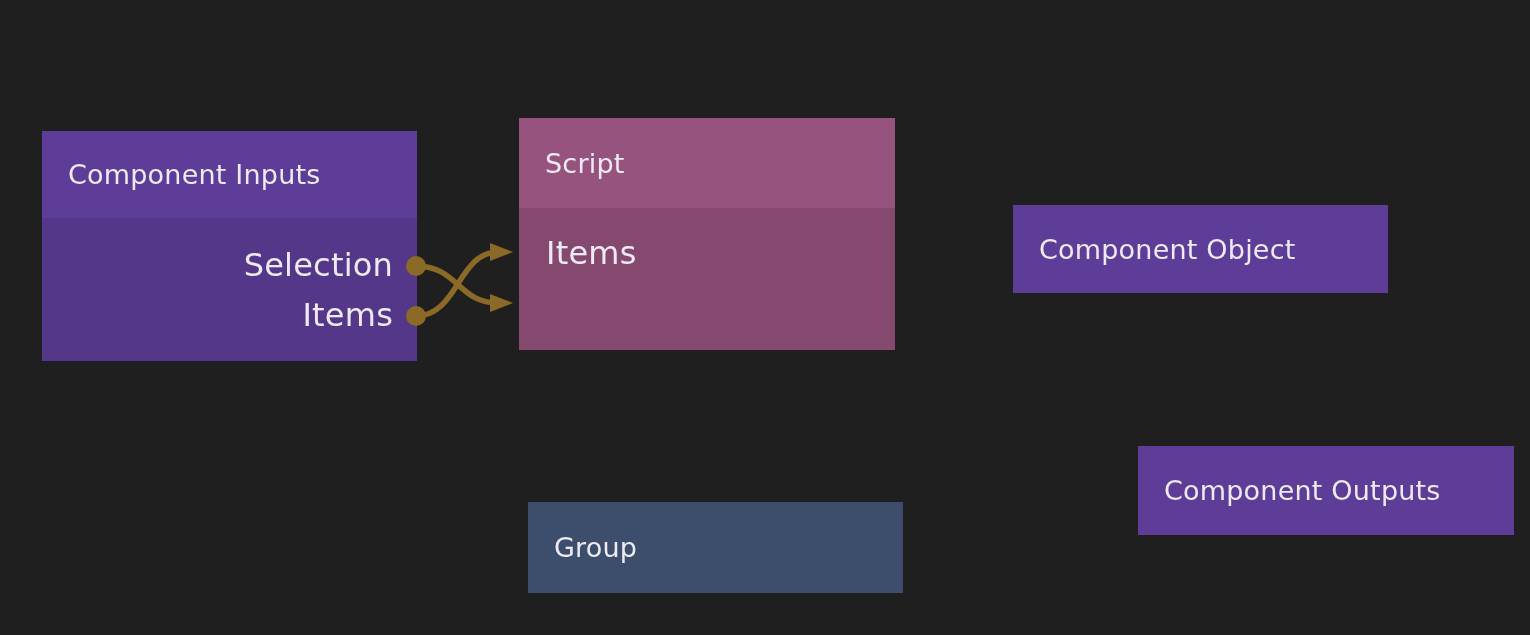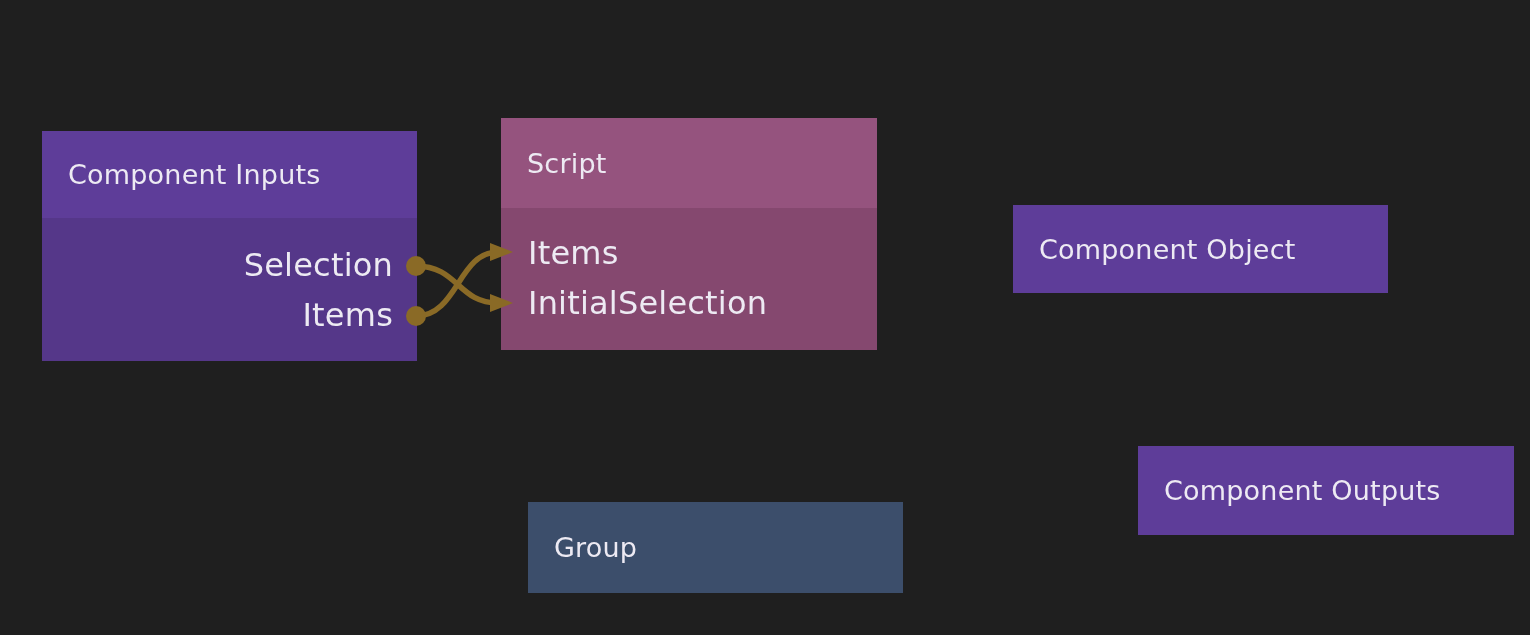--- a/index.html
+++ b/index.html
@@ -26,21 +26,21 @@
     align-items: center;
     padding: 8px 26px;
     width: 100%;
   }
   .node-title { white-space: nowrap; }
   
   .node-component-inputs { left: 42px; top: 131px; width: 375px; }
   .node-component-inputs .node-header { height: 87px; background: var(--node_purple_header, #5e3d99); }
   .node-component-inputs .node-body { height: 143px; background: var(--node_purple_body, #553789); padding-top: 22px; }
   
-  .node-script { left: 501px; top: 118px; width: 376px; }
+  .node-script { left: 519px; top: 118px; width: 376px; }
   .node-script .node-header { height: 90px; background: var(--script_header, #95537e); }
   .node-script .node-body { height: 142px; background: var(--script_body, #85486f); padding-top: 20px; }
   
   .node-component-object { left: 1013px; top: 205px; width: 375px; }
   .node-component-object .node-header { height: 88px; background: var(--node_purple_header, #5e3d99); }
   
   .node-component-outputs { left: 1138px; top: 446px; width: 376px; }
   .node-component-outputs .node-header { height: 89px; background: var(--node_purple_header, #5e3d99); }
   
   .node-group { left: 528px; top: 502px; width: 375px; }
@@ -85,23 +85,20 @@
   </div>
 
   <div class="node node-script">
     <div class="node-header">
       <span class="node-title">Script</span>
     </div>
     <div class="node-body">
       <div class="port-row in">
         <span>Items</span>
       </div>
-      <div class="port-row in">
-        <span>InitialSelection</span>
-      </div>
     </div>
   </div>
 
   <div class="node node-component-object">
     <div class="node-header">
       <span class="node-title">Component Object</span>
     </div>
   </div>
 
   <div class="node node-component-outputs">

